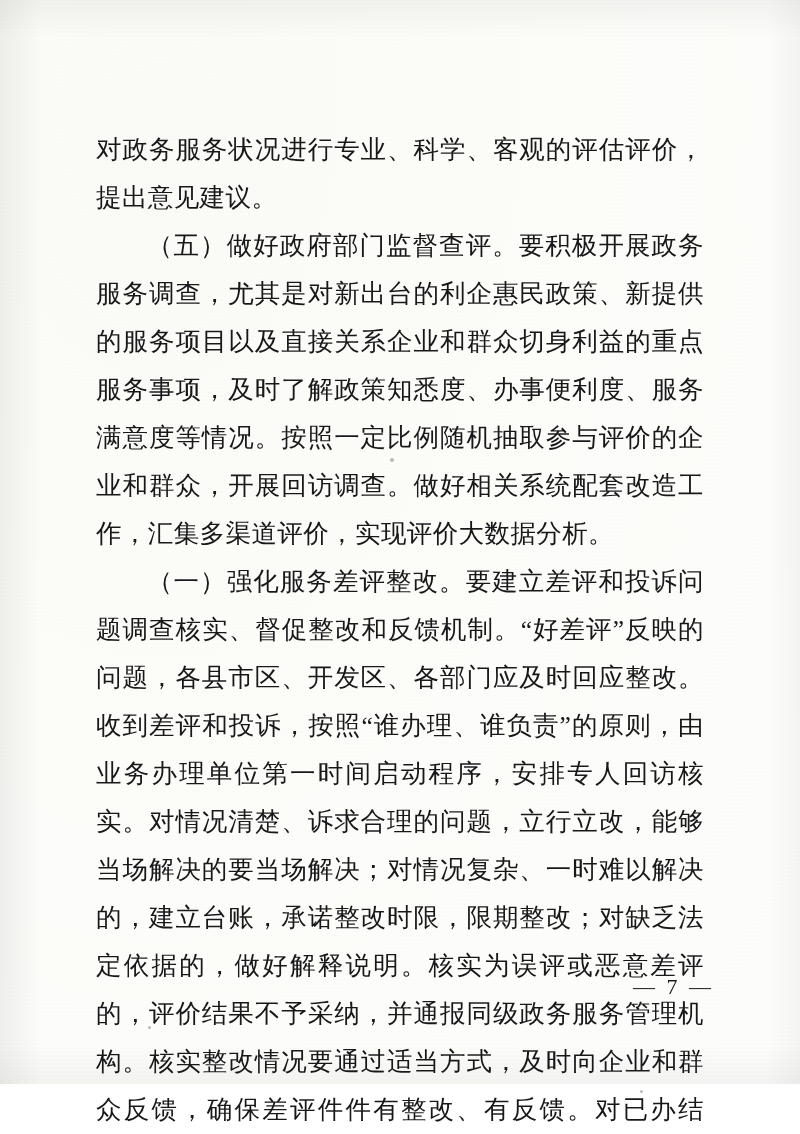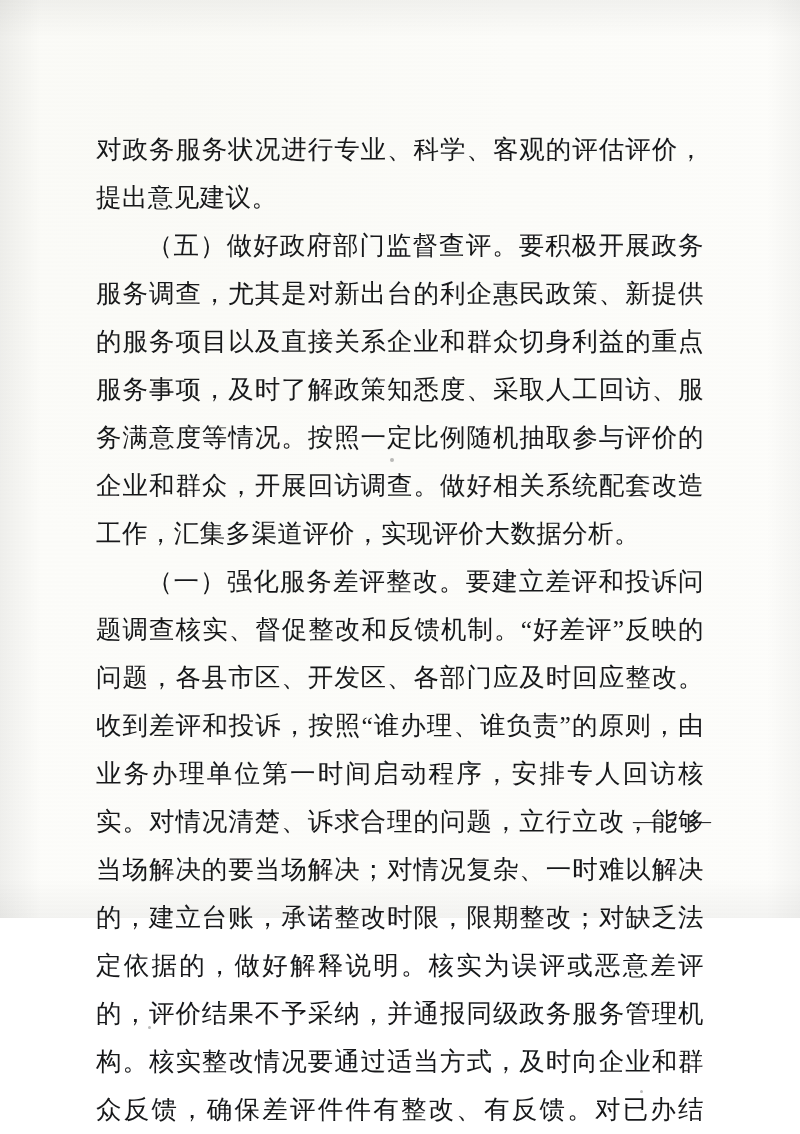--- a/index.html
+++ b/index.html
@@ -9,21 +9,21 @@
   body {
     width: 800px;
     height: 1134px;
     background: #ffffff;
     font-family: "Liberation Serif", serif;
     overflow: hidden;
   }
   .page {
     position: relative;
     width: 800px;
-    height: 918px;
+    height: 1084px;
     background: #fdfdfb;
     box-sizing: border-box;
     
     background-image:
       radial-gradient(ellipse at 20% 10%, rgba(250,250,246,1) 0%, rgba(252,252,249,1) 40%, rgba(253,253,251,1) 100%);
   }
   .scan-noise {
     position: absolute;
     inset: 0;
     pointer-events: none;
@@ -112,20 +112,20 @@
   <div class="edge-shade-top"></div>
   <div class="edge-shade-right"></div>
   <div class="edge-shade-bottom"></div>
 
   <div class="speck" style="left:390px; top:458px; width:4px; height:4px;"></div>
   <div class="speck" style="left:148px; top:1026px; width:3px; height:3px;"></div>
   <div class="speck" style="left:640px; top:1090px; width:3px; height:3px;"></div>
 
   <div class="text-body">
     <p class="para">对政务服务状况进行专业、科学、客观的评估评价，提出意见建议。</p>
-    <p class="para indent">（五）做好政府部门监督查评。要积极开展政务服务调查，尤其是对新出台的利企惠民政策、新提供的服务项目以及直接关系企业和群众切身利益的重点服务事项，及时了解政策知悉度、采取人工回访、服务满意度等情况。按照一定比例随机抽取参与评价的企业和群众，开展回访调查。做好相关系统配套改造工作，汇集多渠道评价，实现评价大数据分析。</p>
+    <p class="para indent">（五）做好政府部门监督查评。要积极开展政务服务调查，尤其是对新出台的利企惠民政策、新提供的服务项目以及直接关系企业和群众切身利益的重点服务事项，及时了解政策知悉度、办事便利度、服务满意度等情况。按照一定比例随机抽取参与评价的企业和群众，开展回访调查。做好相关系统配套改造工作，汇集多渠道评价，实现评价大数据分析。</p>
     <p class="para indent">（一）强化服务差评整改。要建立差评和投诉问题调查核实、督促整改和反馈机制。“好差评”反映的问题，各县市区、开发区、各部门应及时回应整改。收到差评和投诉，按照“谁办理、谁负责”的原则，由业务办理单位第一时间启动程序，安排专人回访核实。对情况清楚、诉求合理的问题，立行立改，能够当场解决的要当场解决；对情况复杂、一时难以解决的，建立台账，承诺整改时限，限期整改；对缺乏法定依据的，做好解释说明。核实为误评或恶意差评的，评价结果不予采纳，并通报同级政务服务管理机构。核实整改情况要通过适当方式，及时向企业和群众反馈，确保差评件件有整改、有反馈。对已办结的“差评”，采取人工回访、短信和网上自助评价等途径，进行满意度测评。对应解决而</p>
   </div>
 
   <div class="page-number">— 7 —</div>
 
   <div class="scan-noise"></div>
 </div>
 
 </body></html>

